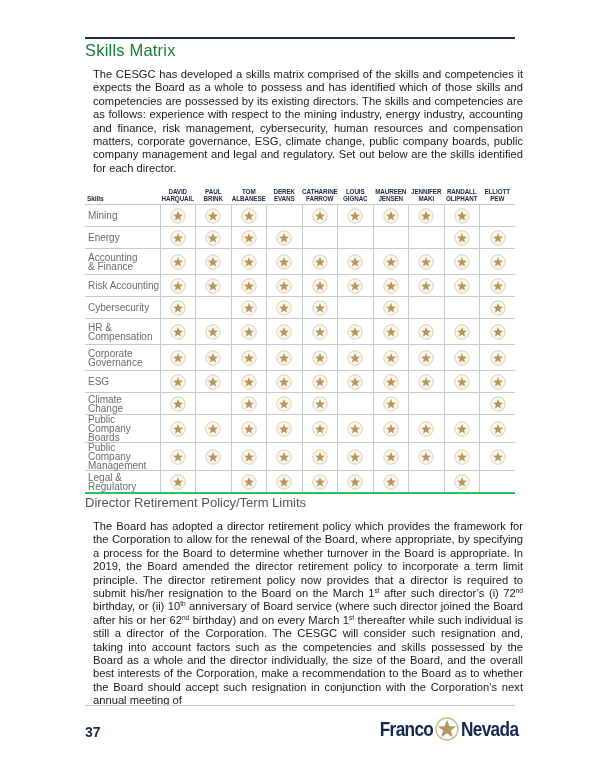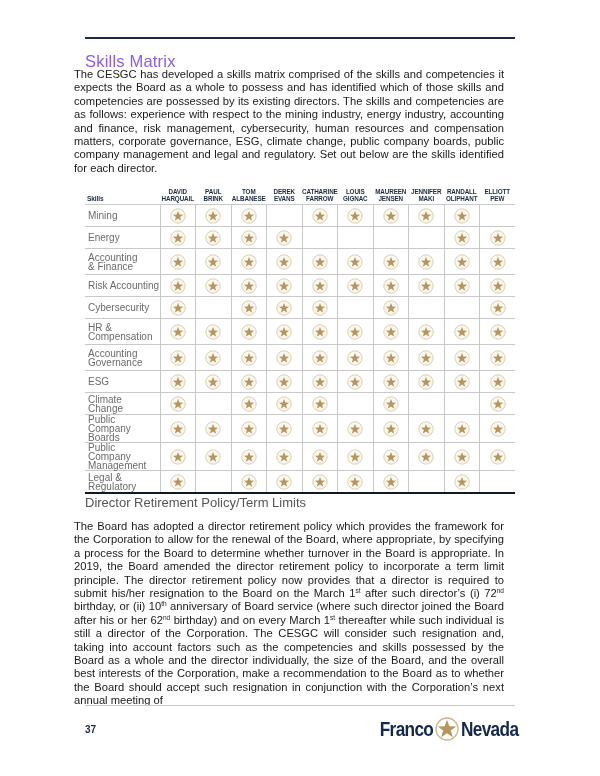--- a/index.html
+++ b/index.html
@@ -1,34 +1,34 @@
 <!DOCTYPE html>
 <html><head>
 <meta charset="utf-8">
 <style>
   html, body { margin: 0; padding: 0; background: #ffffff; }
   body { width: 600px; height: 776px; position: relative; overflow: hidden; font-family: "Liberation Sans", sans-serif; color: #1a1a1a; }
   .top-rule { position: absolute; left: 85px; top: 37px; width: 430px; height: 2px; background: #1b2a44; }
-  .h1 { position: absolute; left: 85px; top: 52px; font-size: 16.5px; color: #8b5cf6; letter-spacing: 0.2px; font-family: "Liberation Sans", sans-serif; }
-  .para { position: absolute; left: 74px; width: 430px; font-size: 11.2px; line-height: 13.4px; text-align: justify; color: #1a1a1a; }
+  .h1 { position: absolute; left: 85px; top: 41px; font-size: 16.5px; color: #15803d; letter-spacing: 0.2px; font-family: "Liberation Sans", sans-serif; }
+  .para { position: absolute; left: 93px; width: 430px; font-size: 11.2px; line-height: 13.4px; text-align: justify; color: #1a1a1a; }
   .para1 { top: 68px; }
   .h2 { position: absolute; left: 85px; top: 495px; font-size: 13px; color: #555555; }
   .para2 { top: 520px; }
   sup { font-size: 6.5px; line-height: 0; vertical-align: 4px; }
   table.matrix { position: absolute; left: 85px; top: 184px; width: 430px; border-collapse: collapse; table-layout: fixed; }
   table.matrix th { font-size: 6.3px; font-weight: bold; color: #1b2a44; text-align: center; vertical-align: bottom; padding: 0 0 2px 0; line-height: 7px; height: 18px; border: none; letter-spacing: -0.1px; }
   table.matrix th.skills-head { text-align: left; font-size: 6.6px; padding-left: 2px; }
   table.matrix td { border-top: 1px solid #c9c9c9; border-bottom: 1px solid #c9c9c9; border-left: 1px solid #c9c9c9; padding: 0; text-align: center; vertical-align: middle; }
   table.matrix td.skill { border-left: none; text-align: left; font-size: 10px; color: #6b6b6b; padding-left: 3px; line-height: 9px; }
   table.matrix tr.single td { height: 21px; }
   table.matrix tr.double td { height: 25px; }
-  table.matrix tr:last-child td { border-bottom: 2px solid #0f172a; }
+  table.matrix tr:last-child td { border-bottom: 2px solid #22c55e; }
   .star { display: inline-block; width: 16px; height: 16px; vertical-align: middle; }
   .footer-rule { position: absolute; left: 85px; top: 705px; width: 430px; height: 1px; background: #c8c8c8; }
-  .page-num { position: absolute; left: 85px; top: 724px; font-size: 10px; font-weight: bold; color: #1b2a44; }
+  .page-num { position: absolute; left: 85px; top: 724px; font-size: 14px; font-weight: bold; color: #1b2a44; }
   .logo { position: absolute; left: 368px; top: 711px; height: 30px; display: flex; align-items: flex-end; }
   .logo-word { font-family: "Liberation Sans", sans-serif; font-weight: bold; font-size: 21px; color: #14274e; letter-spacing: -0.8px; transform: scaleX(0.82); display: inline-block; }
   .logo-word.left { transform-origin: right center; }
   .logo-word.right { transform-origin: left center; }
   .logo-star { width: 24px; height: 24px; margin: 0 2px; }
 </style>
 </head>
 <body>
 
 <div class="top-rule"></div>
@@ -317,21 +317,21 @@
         <td><span class="star"><svg viewBox="0 0 16 16" width="16" height="16">
               <circle cx="8" cy="8" r="7.2" fill="#fbf8f1" stroke="#d8c9a6" stroke-width="0.9"></circle>
               <polygon points="8,3 9.35,6.6 13.1,6.7 10.1,9.05 11.2,12.7 8,10.55 4.8,12.7 5.9,9.05 2.9,6.7 6.65,6.6" fill="#b8955a"></polygon>
             </svg></span></td>
         <td><span class="star"><svg viewBox="0 0 16 16" width="16" height="16">
               <circle cx="8" cy="8" r="7.2" fill="#fbf8f1" stroke="#d8c9a6" stroke-width="0.9"></circle>
               <polygon points="8,3 9.35,6.6 13.1,6.7 10.1,9.05 11.2,12.7 8,10.55 4.8,12.7 5.9,9.05 2.9,6.7 6.65,6.6" fill="#b8955a"></polygon>
             </svg></span></td>
       </tr>
       <tr class="double">
-        <td class="skill" style="padding-right: 18px;">Accounting Governance</td>
+        <td class="skill" style="padding-right: 18px;">Corporate Governance</td>
         <td><span class="star"><svg viewBox="0 0 16 16" width="16" height="16">
               <circle cx="8" cy="8" r="7.2" fill="#fbf8f1" stroke="#d8c9a6" stroke-width="0.9"></circle>
               <polygon points="8,3 9.35,6.6 13.1,6.7 10.1,9.05 11.2,12.7 8,10.55 4.8,12.7 5.9,9.05 2.9,6.7 6.65,6.6" fill="#b8955a"></polygon>
             </svg></span></td>
         <td><span class="star"><svg viewBox="0 0 16 16" width="16" height="16">
               <circle cx="8" cy="8" r="7.2" fill="#fbf8f1" stroke="#d8c9a6" stroke-width="0.9"></circle>
               <polygon points="8,3 9.35,6.6 13.1,6.7 10.1,9.05 11.2,12.7 8,10.55 4.8,12.7 5.9,9.05 2.9,6.7 6.65,6.6" fill="#b8955a"></polygon>
             </svg></span></td>
         <td><span class="star"><svg viewBox="0 0 16 16" width="16" height="16">
               <circle cx="8" cy="8" r="7.2" fill="#fbf8f1" stroke="#d8c9a6" stroke-width="0.9"></circle>

